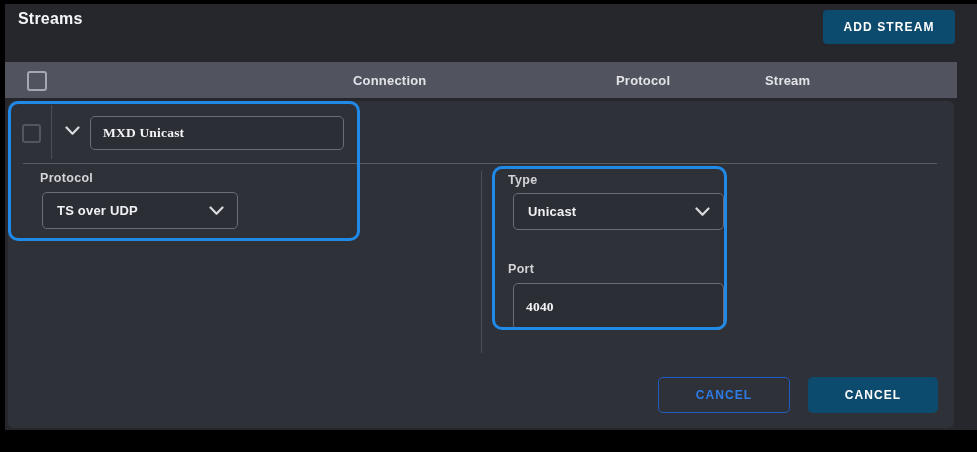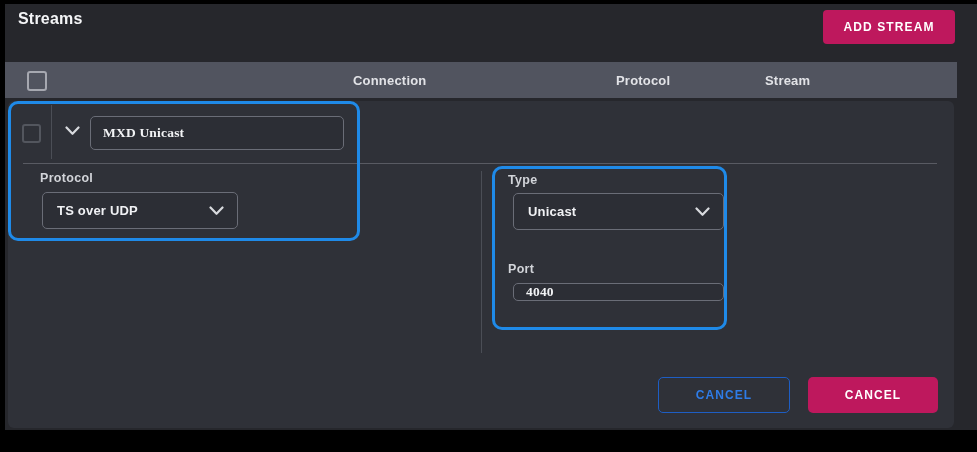--- a/index.html
+++ b/index.html
@@ -2,39 +2,39 @@
 <html><head>
 <meta charset="utf-8">
 <style>
   html,body{margin:0;padding:0;background:#000;}
   body{width:977px;height:452px;position:relative;overflow:hidden;
        font-family:"Liberation Sans", sans-serif;-webkit-font-smoothing:antialiased;}
   .panel{position:absolute;left:5px;top:4px;width:952px;height:426px;background:#26272c;padding-left:40px;}
   .page-title{position:absolute;left:13px;top:6px;font-size:16px;font-weight:bold;color:#f4f5f7;letter-spacing:.2px;}
   .btn{display:flex;align-items:center;justify-content:center;font-size:12px;font-weight:bold;
        letter-spacing:1.1px;border-radius:4px;cursor:pointer;box-sizing:border-box;}
-  .btn-primary{background:#be185d;color:#ffffff;border:none;}
+  .btn-primary{background:#0c4a6e;color:#ffffff;border:none;}
   .add-stream{position:absolute;left:818px;top:6px;width:132px;height:34px;}
   .header-bar{position:absolute;left:0;top:58px;width:952px;height:36px;background:#51545f;}
   .hdr-checkbox{position:absolute;left:22px;top:9px;width:16px;height:16px;border:2px solid #a6a8b0;border-radius:3px;background:transparent;}
   .hdr-label{position:absolute;top:0;height:36px;display:flex;align-items:center;
              font-size:13px;font-weight:bold;color:#e2e3e7;letter-spacing:.2px;}
   .hl-name{left:85px;} .hl-conn{left:348px;} .hl-proto{left:611px;} .hl-status{left:760px;}
   .card{position:absolute;left:3px;top:97px;width:946px;height:327px;background:#2f3138;border-radius:6px;}
   .callout{position:absolute;border:3px solid #1f8ae8;border-radius:10px;pointer-events:none;box-sizing:border-box;}
   .callout-row{left:0px;top:0px;width:352px;height:140px;}
   .callout-type{left:484px;top:65px;width:235px;height:164px;}
   .row-checkbox{position:absolute;left:14px;top:23px;width:15px;height:15px;border:2px solid #53565e;border-radius:3px;}
   .row-vline{position:absolute;left:43px;top:4px;width:1px;height:54px;background:#4b4e56;}
   .expander{position:absolute;left:55px;top:22px;width:18px;height:16px;display:flex;align-items:center;justify-content:center;cursor:pointer;}
   .text-input{position:absolute;box-sizing:border-box;background:#2c2e35;border:1px solid #6a6d77;border-radius:5px;
               color:#f2f3f5;font-family:Liberation Serif, serif;font-size:13.5px;font-weight:bold;
               padding:0 12px;outline:none;letter-spacing:.2px;}
   .name-input{left:82px;top:15px;width:254px;height:34px;}
-  .port-input{left:505px;top:182px;width:211px;height:18px;font-weight:600;}
+  .port-input{left:505px;top:182px;width:211px;height:47px;font-weight:600;}
   .hdivider{position:absolute;left:15px;top:62px;width:914px;height:1px;background:#595b63;}
   .vdivider{position:absolute;left:473px;top:70px;width:1px;height:182px;background:#4b4e56;}
   .field-label{position:absolute;font-size:12.5px;font-weight:bold;color:#d2d4d9;letter-spacing:.3px;}
   .lbl-protocol{left:32px;top:70px;} .lbl-type{left:500px;top:72px;} .lbl-port{left:500px;top:161px;}
   .select{position:absolute;box-sizing:border-box;height:37px;background:#2c2e35;border:1px solid #6a6d77;border-radius:5px;
           display:flex;align-items:center;justify-content:space-between;padding:0 13px 0 14px;cursor:pointer;}
   .select-protocol{left:34px;top:91px;width:196px;}
   .select-type{left:505px;top:92px;width:211px;}
   .select-value{font-size:13px;font-weight:600;color:#f0f1f4;letter-spacing:.2px;}
   .chev{flex:0 0 auto;}

